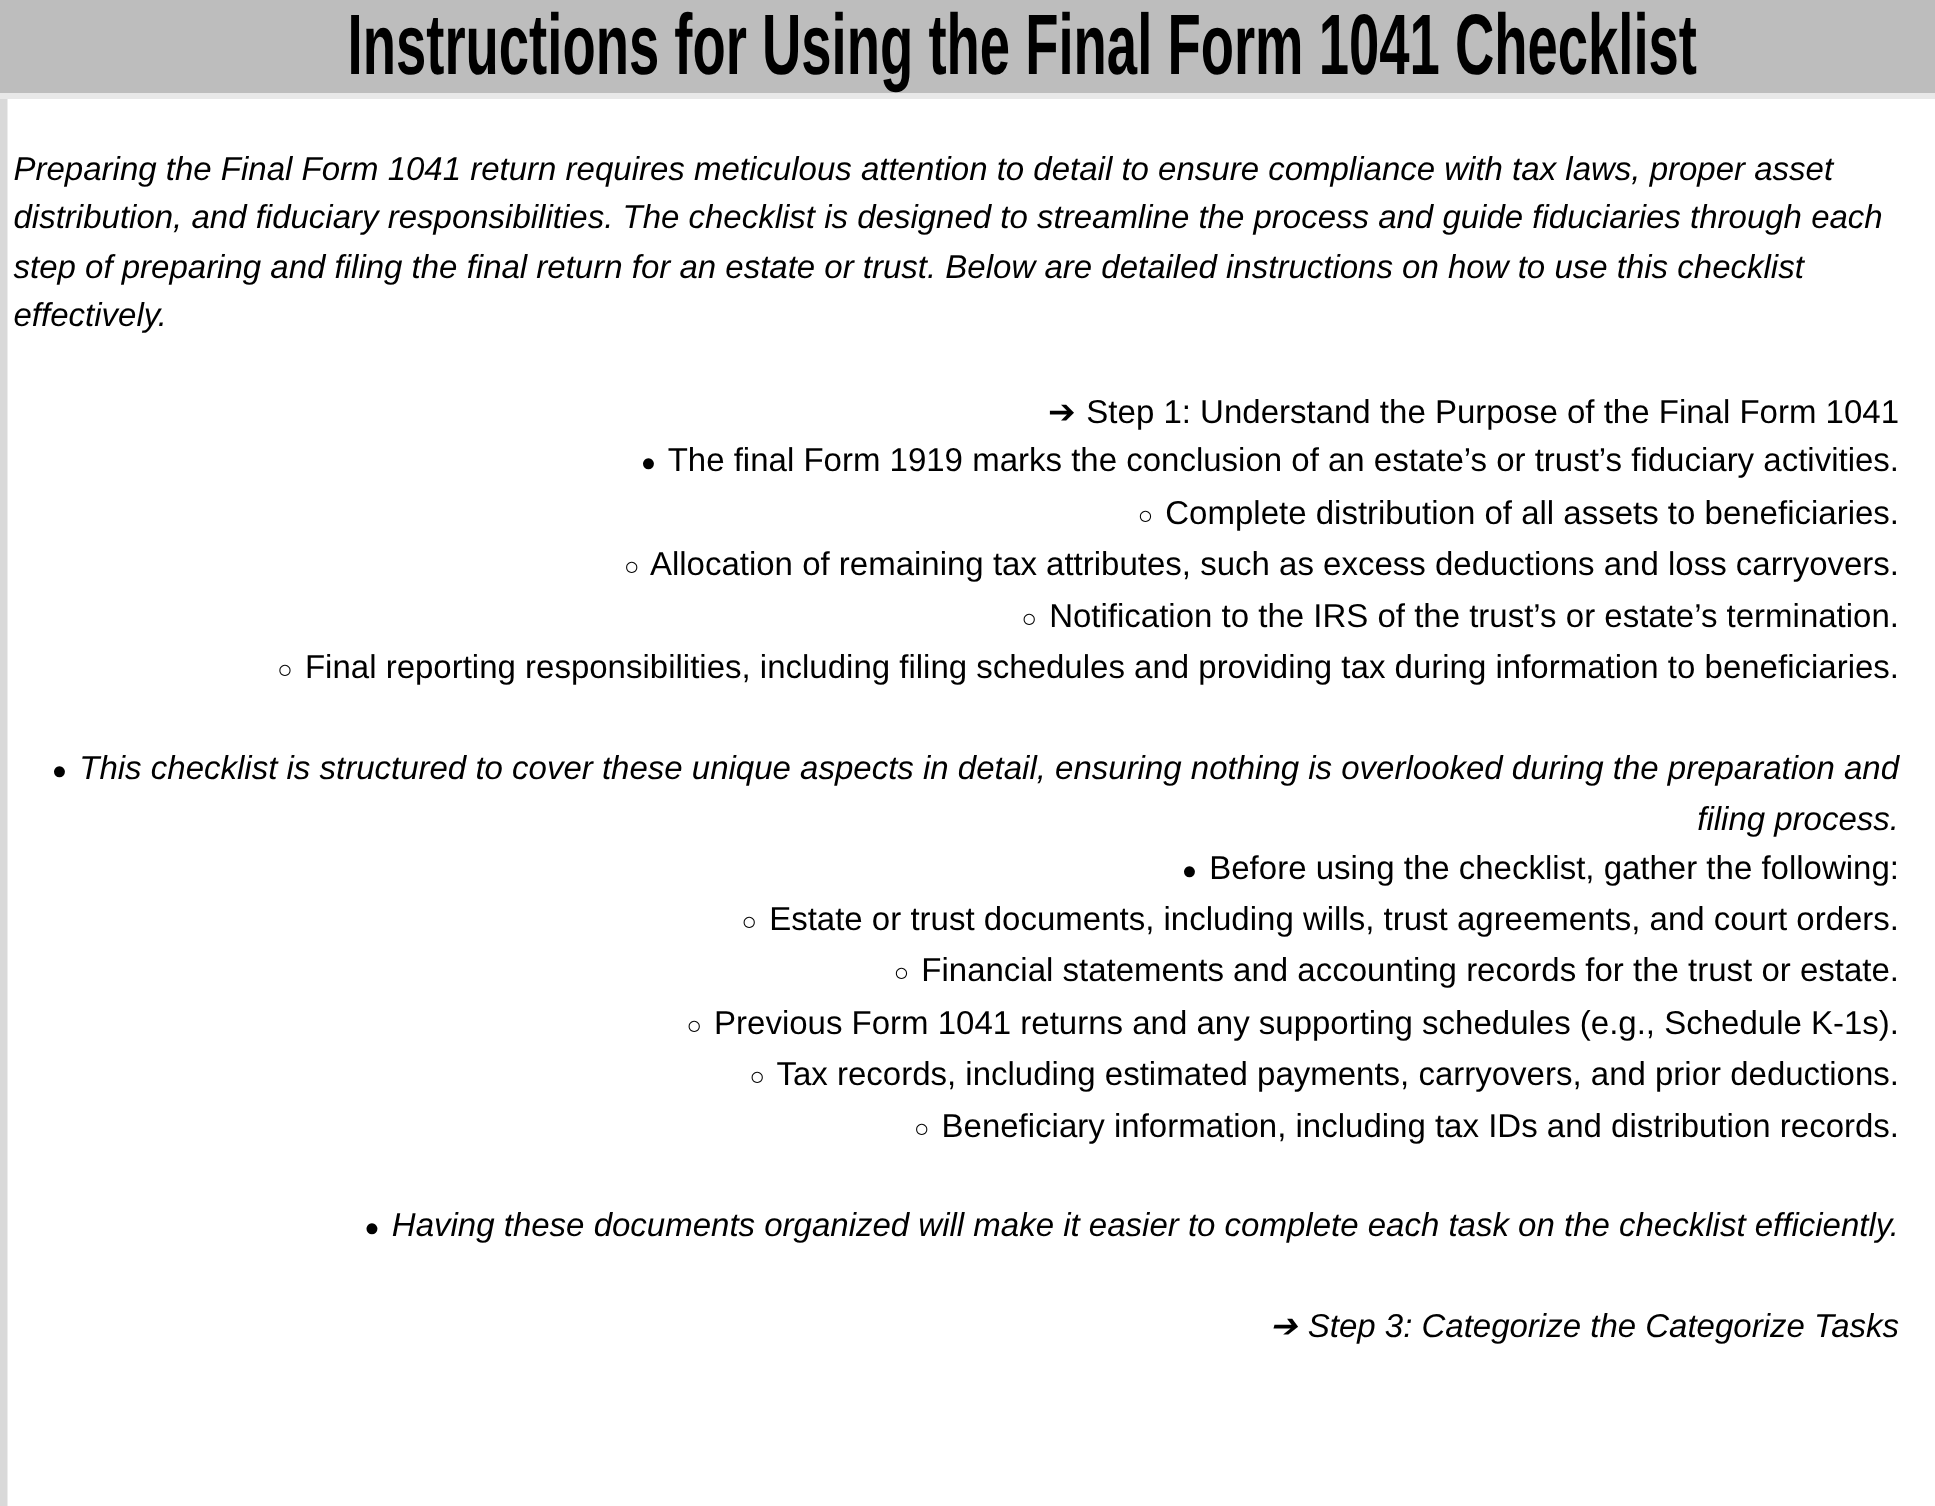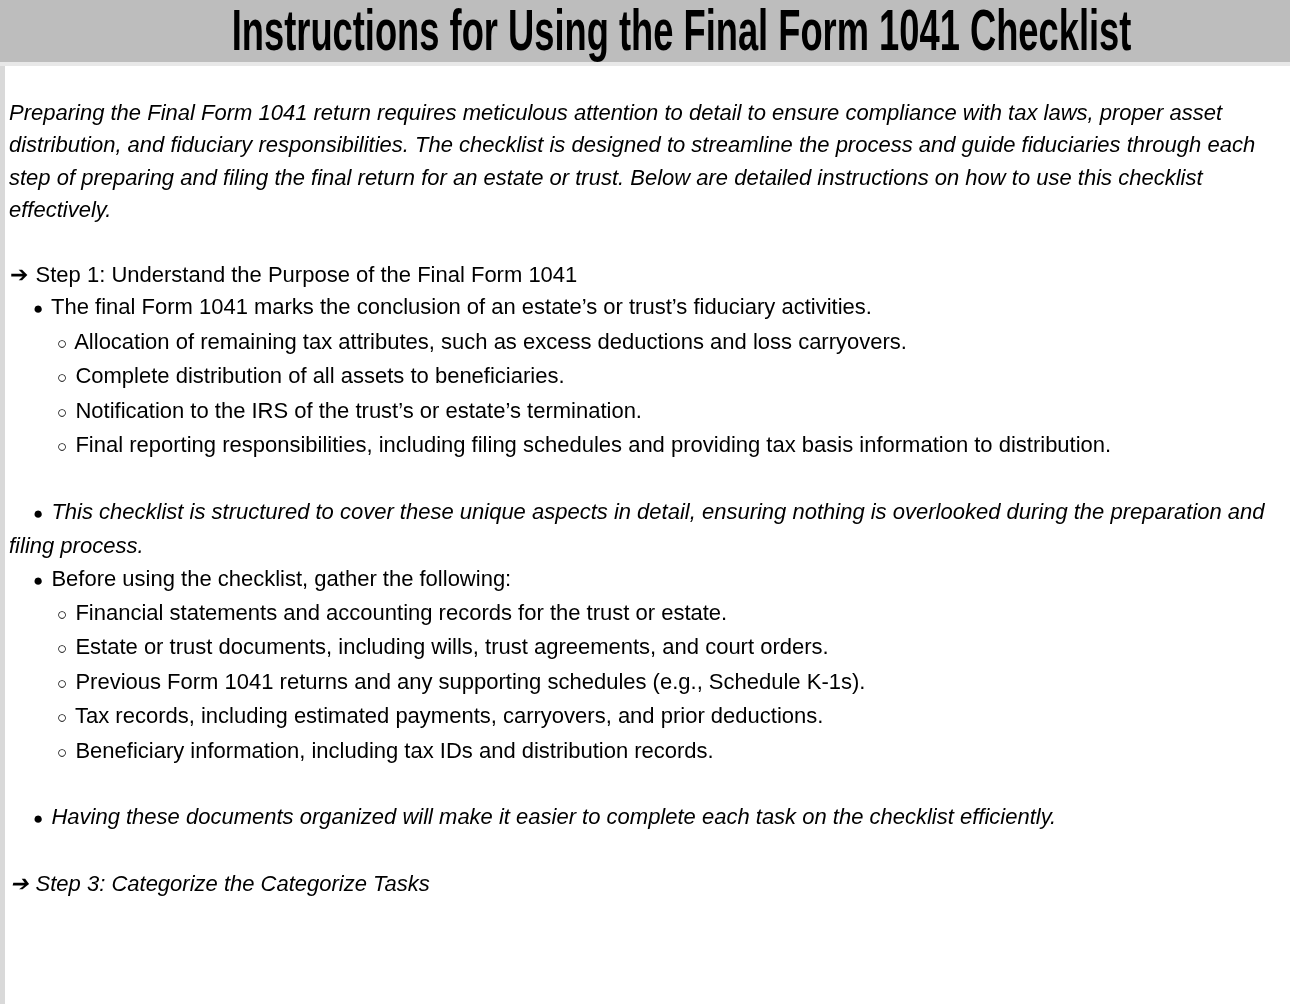--- a/index.html
+++ b/index.html
@@ -34,21 +34,21 @@
     left: 0; top: 66px;
     width: 5px; height: 938px;
     background: #d9d9d9;
   }
   .content {
     padding: 31px 24px 0 9px;
     font-size: 22px;
     line-height: 32.4px;
   }
   .intro { margin: 0 0 32.4px 0; font-style: italic; }
-  .ln { margin: 0; }
+  .ln { margin: 0; text-align: right; }
   .gap { margin-top: 32.4px; font-style: italic; }
   .l0 { text-indent: 1px; }
   .l1 { text-indent: 24px; }
   .l2 { text-indent: 48px; }
   .b  { font-size: 17px; margin-right: 2px; }
   .l0 .b { font-size: 22px; margin-right: 1px; }
 </style>
 </head>
 <body>
 
@@ -56,30 +56,30 @@
   <span class="tt">Instructions for Using the Final Form 1041 Checklist</span>
 </header>
 <div class="subedge"></div>
 <div class="edgestrip"></div>
 
 <main class="content">
 
   <p class="intro">Preparing the Final Form 1041 return requires meticulous attention to detail to ensure compliance with tax laws, proper asset distribution, and fiduciary responsibilities. The checklist is designed to streamline the process and guide fiduciaries through each step of preparing and filing the final return for an estate or trust. Below are detailed instructions on how to use this checklist effectively.</p>
 
   <div class="ln l0"><span class="b">➔</span> <span>Step 1: Understand the Purpose of the Final Form 1041</span></div>
-  <div class="ln l1"><span class="b">●</span> <span>The final Form 1041 marks the conclusion of an estate’s or trust’s fiduciary activities.</span></div>
+  <div class="ln l1"><span class="b">●</span> <span>The final Form 1919 marks the conclusion of an estate’s or trust’s fiduciary activities.</span></div>
+  <div class="ln l2"><span class="b">○</span> <span>Complete distribution of all assets to beneficiaries.</span></div>
   <div class="ln l2"><span class="b">○</span> <span>Allocation of remaining tax attributes, such as excess deductions and loss carryovers.</span></div>
-  <div class="ln l2"><span class="b">○</span> <span>Complete distribution of all assets to beneficiaries.</span></div>
   <div class="ln l2"><span class="b">○</span> <span>Notification to the IRS of the trust’s or estate’s termination.</span></div>
-  <div class="ln l2"><span class="b">○</span> <span>Final reporting responsibilities, including filing schedules and providing tax basis information to distribution.</span></div>
+  <div class="ln l2"><span class="b">○</span> <span>Final reporting responsibilities, including filing schedules and providing tax during information to beneficiaries.</span></div>
   <div class="ln l1 gap"><span class="b">●</span> <span>This checklist is structured to cover these unique aspects in detail, ensuring nothing is overlooked during the preparation and filing process.</span></div>
 
   <div class="ln l1"><span class="b">●</span> <span>Before using the checklist, gather the following:</span></div>
+  <div class="ln l2"><span class="b">○</span> <span>Estate or trust documents, including wills, trust agreements, and court orders.</span></div>
   <div class="ln l2"><span class="b">○</span> <span>Financial statements and accounting records for the trust or estate.</span></div>
-  <div class="ln l2"><span class="b">○</span> <span>Estate or trust documents, including wills, trust agreements, and court orders.</span></div>
   <div class="ln l2"><span class="b">○</span> <span>Previous Form 1041 returns and any supporting schedules (e.g., Schedule K-1s).</span></div>
   <div class="ln l2"><span class="b">○</span> <span>Tax records, including estimated payments, carryovers, and prior deductions.</span></div>
   <div class="ln l2"><span class="b">○</span> <span>Beneficiary information, including tax IDs and distribution records.</span></div>
   <div class="ln l1 gap"><span class="b">●</span> <span>Having these documents organized will make it easier to complete each task on the checklist efficiently.</span></div>
 
   <div class="ln l0 gap"><span class="b">➔</span> <span>Step 3: Categorize the Categorize Tasks</span></div>
 
 </main>
 
 </body></html>

